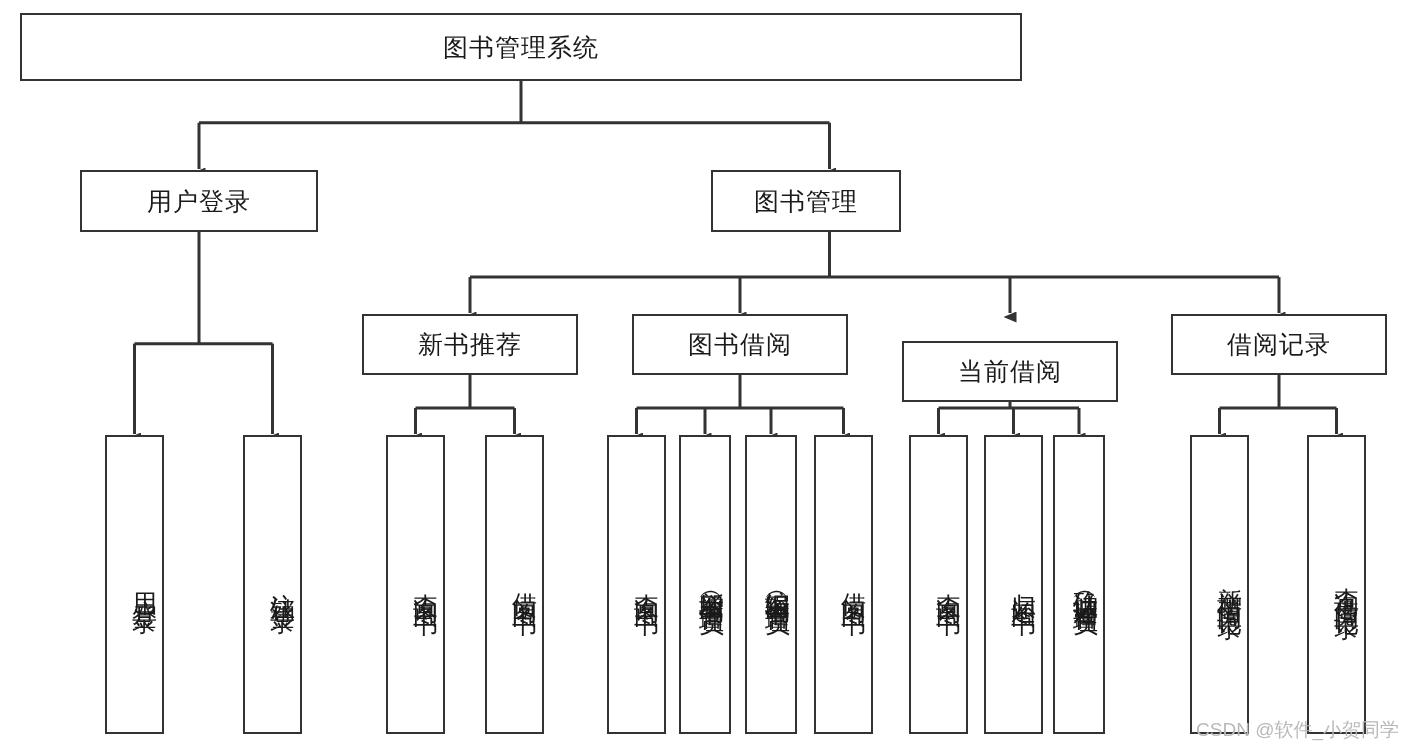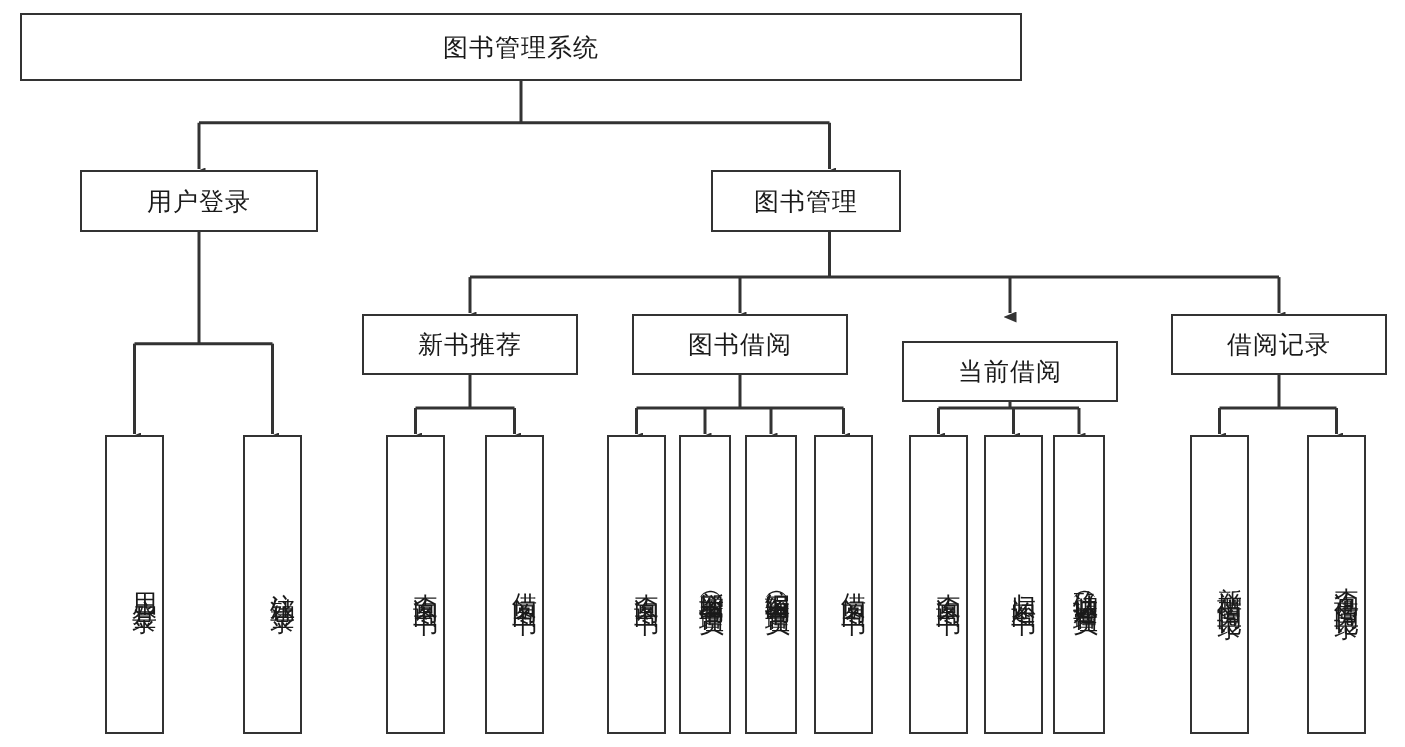--- a/index.html
+++ b/index.html
@@ -171,13 +171,14 @@
         <span class="vtext">确认归还（管理员）</span>
       </div>
       <div class="node vert" style="left: 1190px; top: 435px; width: 59px; height: 299px;">
         <span class="vtext">新增借阅记录</span>
       </div>
       <div class="node vert" style="left: 1307px; top: 435px; width: 59px; height: 299px;">
         <span class="vtext">查询借阅记录</span>
       </div>
     </div>
 
+  <div class="watermark">CSDN @软件_小贺同学</div>
 </div>
 
 </body></html>

